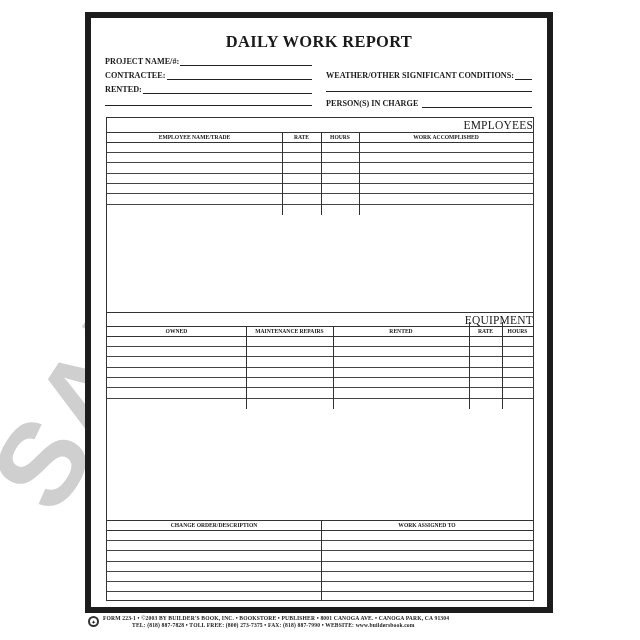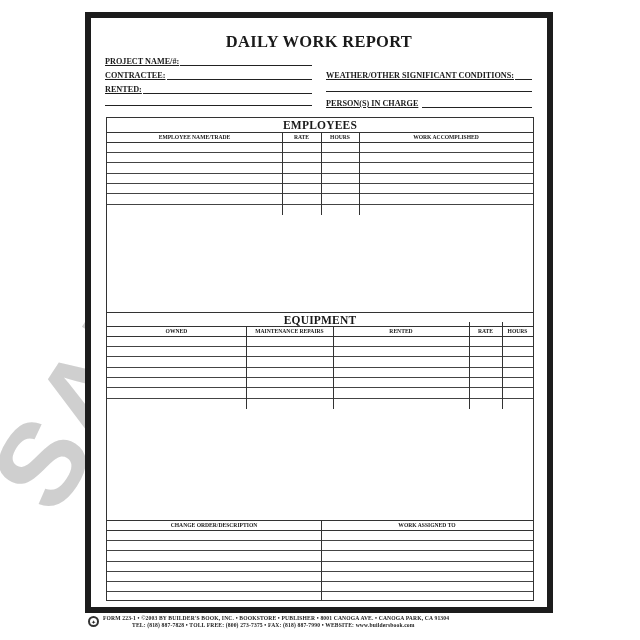--- a/index.html
+++ b/index.html
@@ -1,26 +1,26 @@
 <!DOCTYPE html>
 <html><head>
 <meta charset="utf-8">
 <style>
   html, body { margin:0; padding:0; background:#ffffff; }
   body { width:640px; height:640px; position:relative; overflow:hidden; font-family:"Liberation Serif", "DejaVu Serif", serif; color:#1a1a1a; }
   .frame { position:absolute; left:85px; top:12px; width:456px; height:589px; border:6px solid #1c1c1c; background:#fff; }
   .title { position:absolute; left:0; right:0; top:14px; text-align:center; font-weight:bold; font-size:16.5px; letter-spacing:0.3px; }
   .field { position:absolute; font-weight:bold; font-size:8.2px; display:flex; align-items:flex-end; white-space:nowrap; }
-  .field .lbl { padding-right:1px;text-decoration:underline; }
+  .field .lbl { padding-right:1px; }
   .field .line { flex:1; border-bottom:1px solid #222; height:8px; }
   .blank-line { position:absolute; border-bottom:1px solid #222; height:0; }
 
   .tbl { position:absolute; left:15px; top:99px; width:426px; height:482px; border:1px solid #333; }
   .section { position:absolute; left:0; right:0; }
-  .sec-title { position:absolute; left:0; right:0; height:14px; text-align:center; font-weight:bold; font-size:11.5px; line-height:15px; letter-spacing:0.2px; border-top:1px solid #333; }
+  .sec-title { position:absolute; left:0; right:0; height:14px; text-align:right; font-weight:normal; font-size:11.5px; line-height:15px; letter-spacing:0.2px; border-top:1px solid #333; }
   .sec-title.first { border-top:none; }
   .hdr-row { position:absolute; left:0; right:0; height:9px; border-top:1px solid #333; border-bottom:1px solid #333; }
   .hcell { position:absolute; top:0; height:9px; font-weight:bold; font-size:5.6px; line-height:8px; text-align:center; white-space:nowrap; overflow:hidden; }
   .rows { position:absolute; left:0; right:0; }
   .rline { position:absolute; left:0; right:0; border-top:1px solid #444; height:0; }
   .vline { position:absolute; width:0; border-left:1px solid #333; }
 
   .watermark { position:absolute; left:96px; top:300px; width:470px; text-align:center; font-family:"Liberation Sans", "DejaVu Sans", sans-serif; font-weight:bold; font-size:118px; color:#c9c9c9; letter-spacing:2px; transform:rotate(-57deg); transform-origin:center center; opacity:0.88; pointer-events:none; z-index:1; white-space:nowrap; line-height:1; margin-left:-183px; margin-top:-60px; }
   .content-layer { position:absolute; inset:0; z-index:2; }
 

